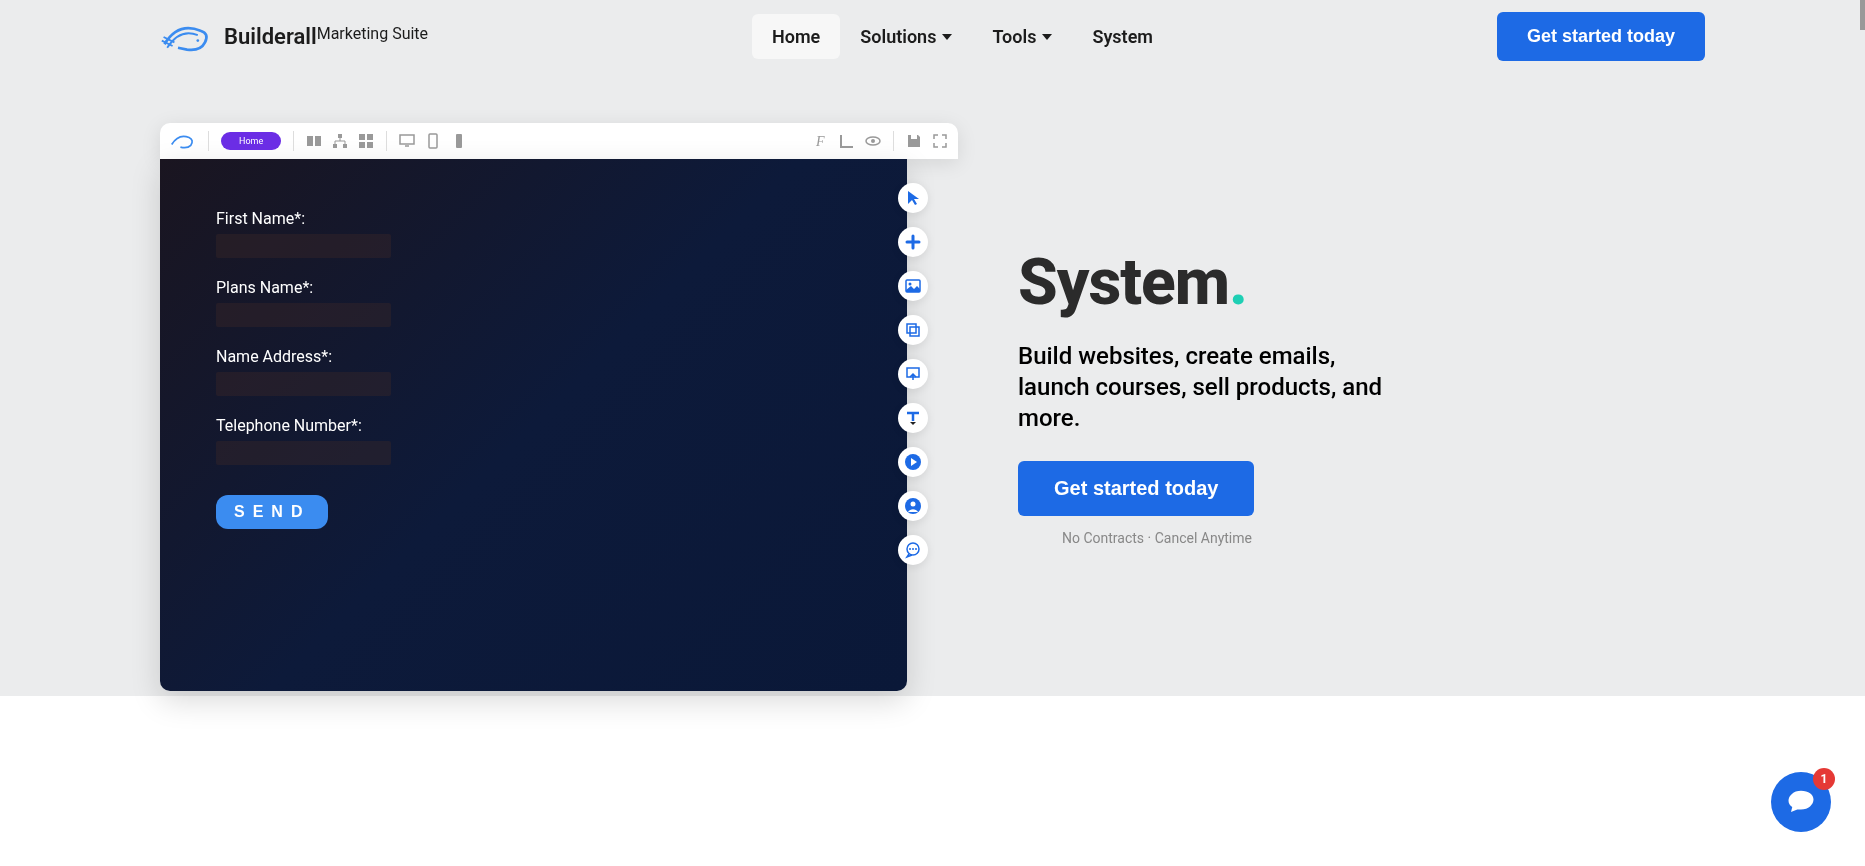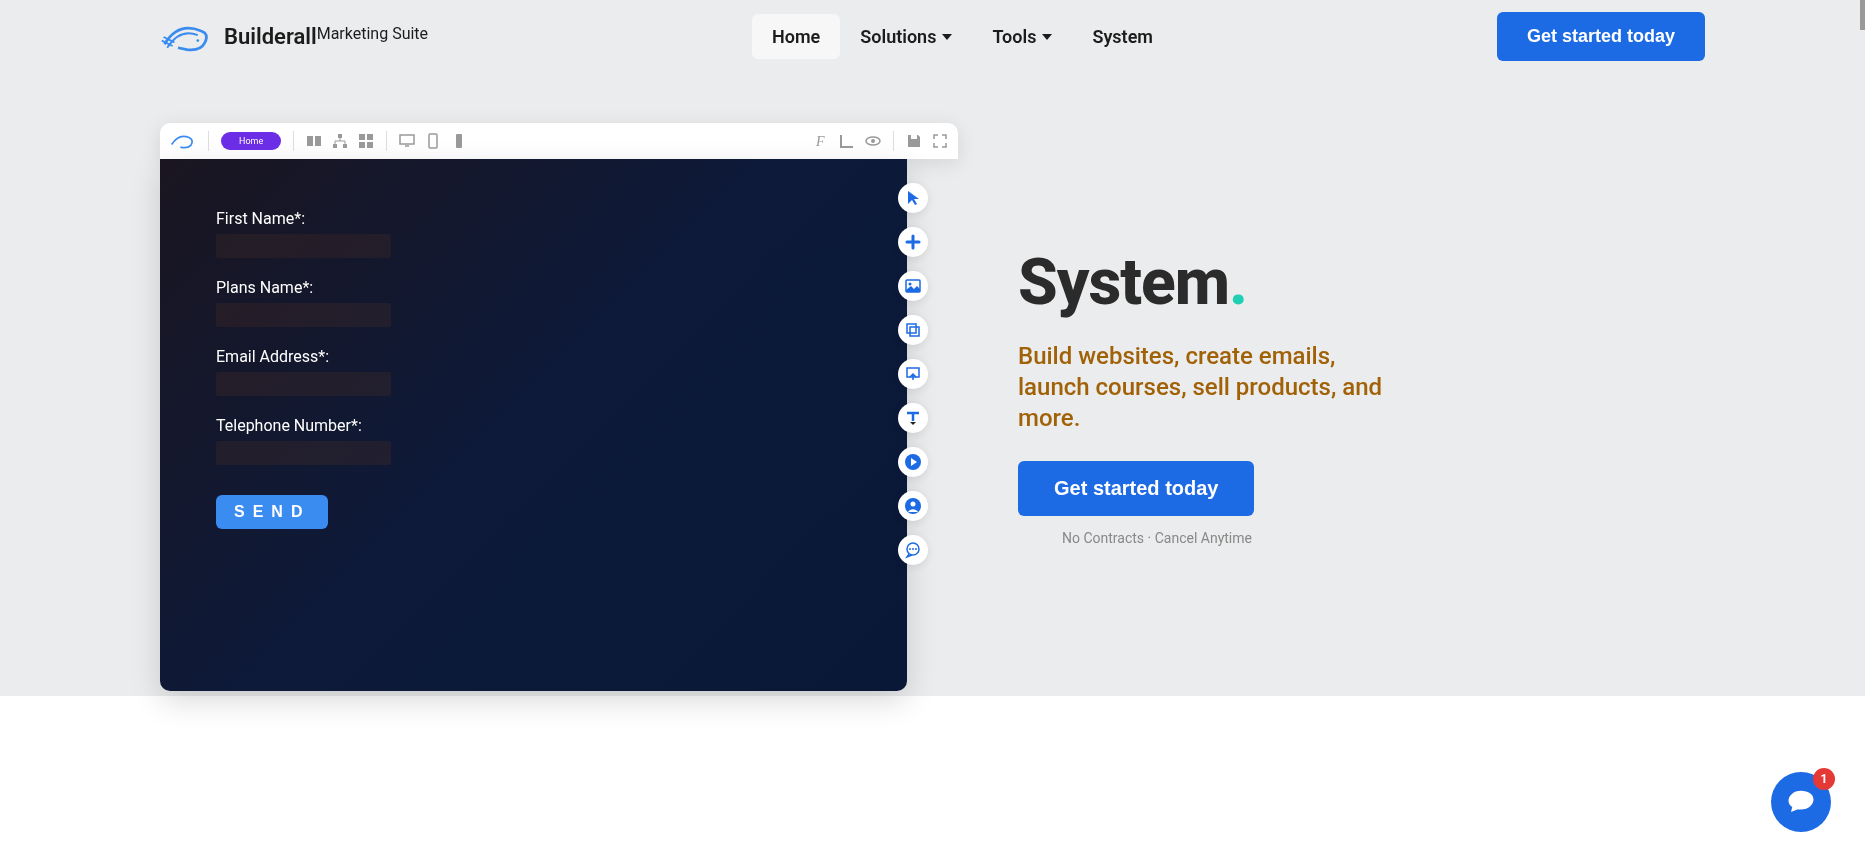--- a/index.html
+++ b/index.html
@@ -26,31 +26,31 @@
 .editor-toolbar { background: #fff; border-radius: 10px 10px 0 0; height: 36px; display: flex; align-items: center; padding: 0 10px; gap: 12px; box-shadow: 0 4px 20px rgba(0,0,0,0.1); }
 .tb-logo { width: 26px; height: 20px; }
 .tb-sep { width: 1px; height: 20px; background: #ddd; }
 .tb-pill { background: #6b2de5; color: #fff; font-size: 9px; padding: 4px 18px; border-radius: 12px; }
 .tb-icons { display: flex; gap: 10px; }
 .tb-icon { width: 16px; height: 16px; fill: #888; }
 .tb-spacer { flex: 1; }
 .editor-canvas { background: linear-gradient(135deg, #1a1520 0%, #0d1a3a 50%, #0a1838 100%); height: 532px; padding: 50px 0 40px 56px; border-radius: 0 0 10px 10px; box-shadow: 0 10px 30px rgba(0,0,0,0.15); width: 747px; }
 .form-label { color: #fff; font-size: 16px; margin-bottom: 6px; }
 .form-input { background: rgba(60,40,40,0.4); height: 24px; width: 175px; border: none; margin-bottom: 20px; display: block; border-radius: 2px; }
-.send-btn { background: #3b8cf0; color: #fff; border: none; padding: 8px 18px; font-size: 16px; font-weight: 600; letter-spacing: 8px; border-radius: 6px; cursor: pointer; margin-top: 10px; }
+.send-btn { background: #3b8cf0; color: #fff; border: none; padding: 8px 18px; font-size: 16px; font-weight: 600; letter-spacing: 8px; border-radius: 12px; cursor: pointer; margin-top: 10px; }
 
 .side-icons { position: absolute; right: 30px; top: 60px; display: flex; flex-direction: column; gap: 14px; }
 .side-icon { width: 30px; height: 30px; background: #fff; border-radius: 50%; display: flex; align-items: center; justify-content: center; box-shadow: 0 2px 8px rgba(0,0,0,0.08); }
 .side-icon svg { width: 18px; height: 18px; }
 
 
 .hero-text { padding-top: 0; }
 .hero-title { font-size: 64px; font-weight: 800; color: #2b2b2b; line-height: 1.0; letter-spacing: -1px; }
 .hero-title .dot { color: #1ecfb4; }
-.hero-sub { font-size: 24px; color: #a16207; margin-top: 26px; line-height: 1.3; max-width: 380px; font-weight: 500; }
+.hero-sub { font-size: 24px; color: #000000; margin-top: 26px; line-height: 1.3; max-width: 380px; font-weight: 500; }
 .hero-cta { background: #1d6ae5; color: #fff; padding: 16px 36px; border-radius: 6px; font-size: 20px; font-weight: 600; border: none; cursor: pointer; margin-top: 26px; }
 .hero-note { font-size: 14px; color: #888; margin-top: 14px; margin-left: 44px; }
 
 
 .bottom-strip { position: absolute; left: 0; right: 0; bottom: 0; height: 170px; background: #fff; }
 
 
 .chat-bubble { position: absolute; right: 34px; bottom: 34px; width: 60px; height: 60px; background: #1d6ae5; border-radius: 50%; display: flex; align-items: center; justify-content: center; cursor: pointer; }
 .chat-bubble svg { width: 30px; height: 30px; fill: #fff; }
 .chat-badge { position: absolute; top: -4px; right: -4px; background: #e53935; color: #fff; width: 22px; height: 22px; border-radius: 50%; display: flex; align-items: center; justify-content: center; font-size: 12px; font-weight: 700; }
@@ -157,21 +157,21 @@
         <svg class="tb-icon" viewBox="0 0 16 16">
             <path d="M2 6 v-4 h4 M10 2 h4 v4 M14 10 v4 h-4 M6 14 h-4 v-4" stroke="#999" stroke-width="1.5" fill="none"></path>
           </svg>
       </div>
     </div>
     <div class="editor-canvas">
       <div class="form-label">First Name*:</div>
       <input class="form-input" style="">
       <div class="form-label">Plans Name*:</div>
       <input class="form-input" style="">
-      <div class="form-label">Email Address*:</div>
+      <div class="form-label">Name Address*:</div>
       <input class="form-input" style="">
       <div class="form-label">Telephone Number*:</div>
       <input class="form-input" style="">
       <button class="send-btn">SEND</button>
     </div>
 
     <div class="side-icons">
       <div class="side-icon">
           <svg viewBox="0 0 18 18">
             <path d="M4 2 L4 15 L8 11 L11 16 L13 15 L10 10 L15 10 Z" fill="#1d6ae5"></path>

